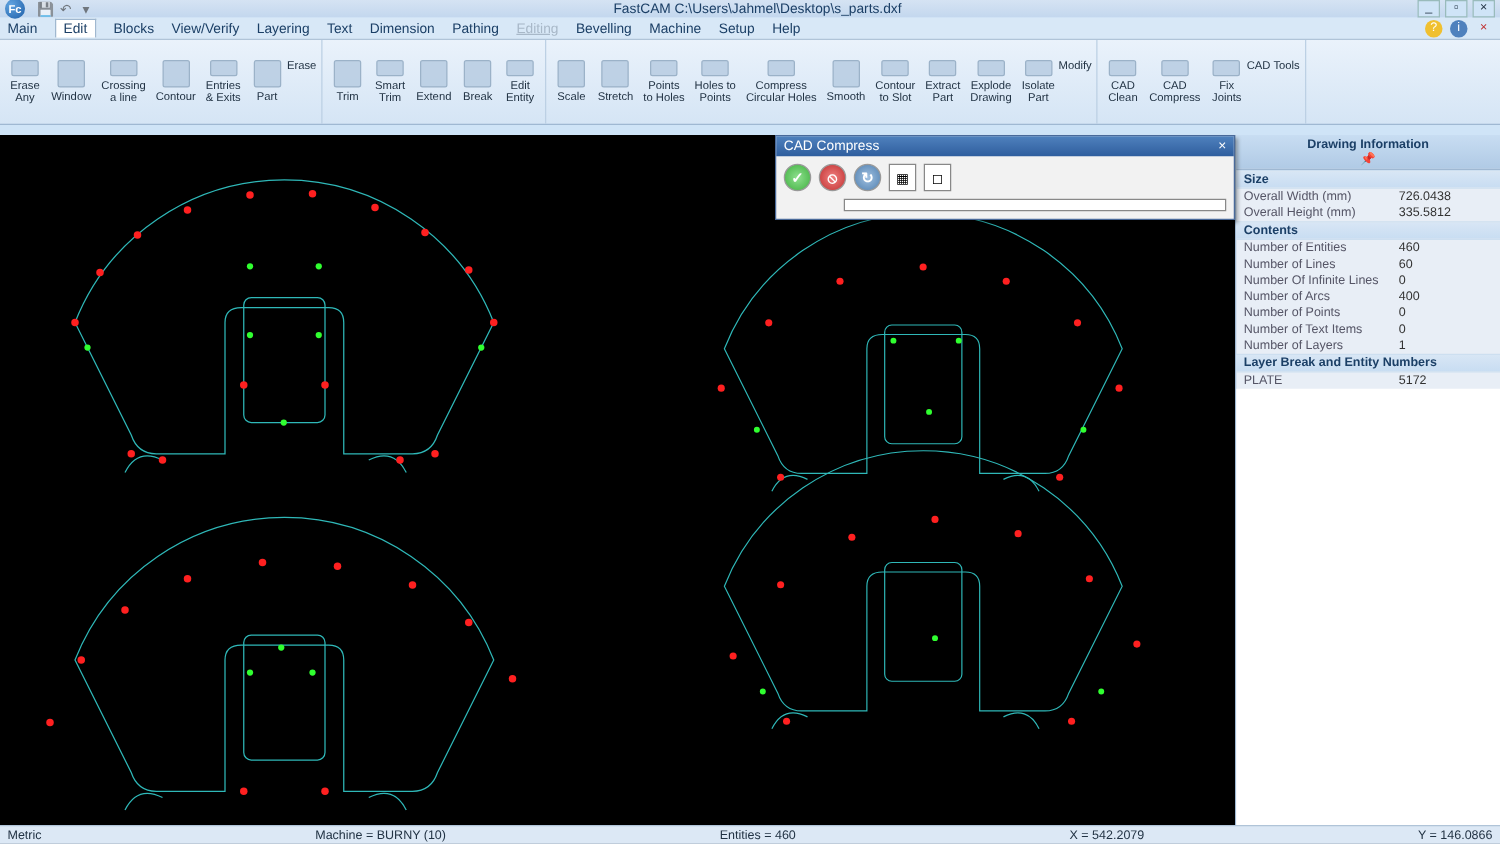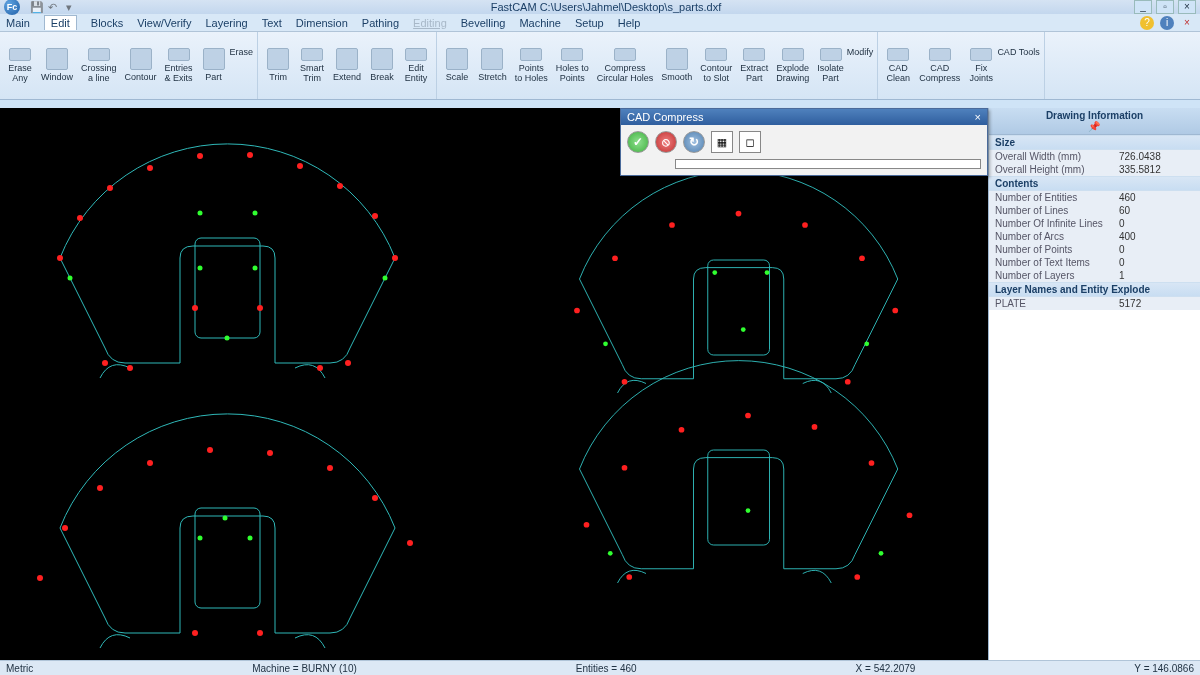--- a/index.html
+++ b/index.html
@@ -377,21 +377,21 @@
         </div>
         <div class="row">
           <div class="k">Number of Text Items</div>
           <div class="v">0</div>
         </div>
         <div class="row">
           <div class="k">Number of Layers</div>
           <div class="v">1</div>
         </div>
       </div>
-    <div class="section">Layer Names and Entity Explode</div>
+    <div class="section">Layer Break and Entity Numbers</div>
     <div id="layers-rows">
         <div class="row">
           <div class="k">PLATE</div>
           <div class="v">5172</div>
         </div>
       </div>
     <div class="body"></div>
   </div>
 </div>
 

